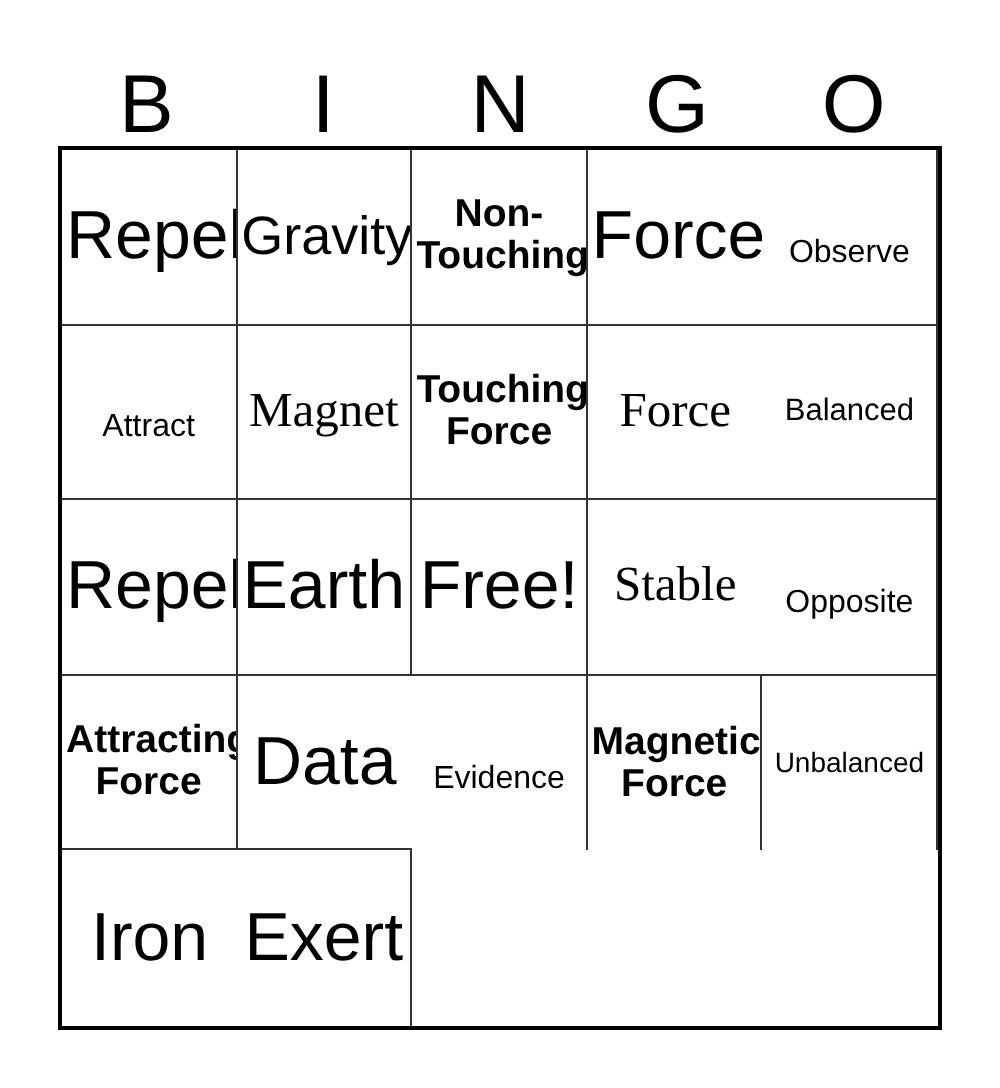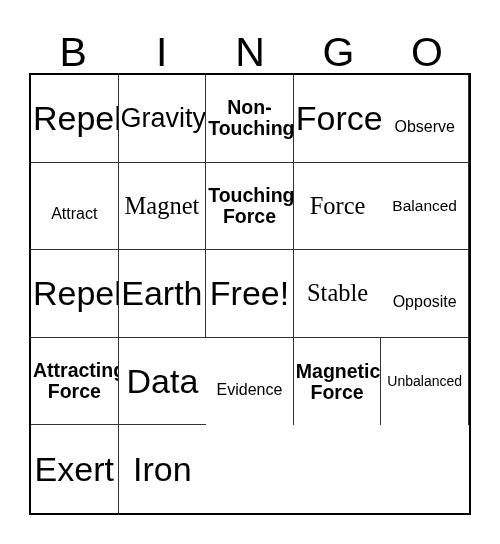--- a/index.html
+++ b/index.html
@@ -163,21 +163,21 @@
       <div class="cell row-last">
         <span class="cell-text fs-lg">Evidence</span>
       </div>
       <div class="cell row-last">
         <span class="cell-text fs-md">Magnetic
 Force</span>
       </div>
       <div class="cell row-last">
         <span class="cell-text fs-xs">Unbalanced</span>
       </div>
+      <div class="cell col-last row-last">
+        <span class="cell-text fs-3xl">Iron</span>
+      </div>
       <div class="cell row-last">
         <span class="cell-text fs-3xl">Exert</span>
-      </div>
-      <div class="cell col-last row-last">
-        <span class="cell-text fs-3xl">Iron</span>
       </div>
     </div>
 
 </div>
 
 </body></html>

